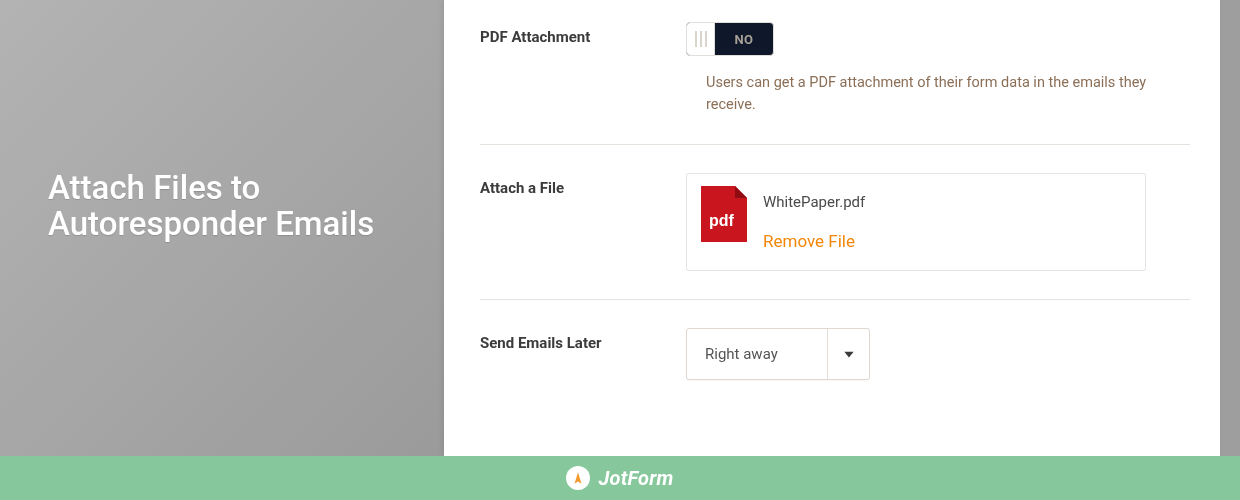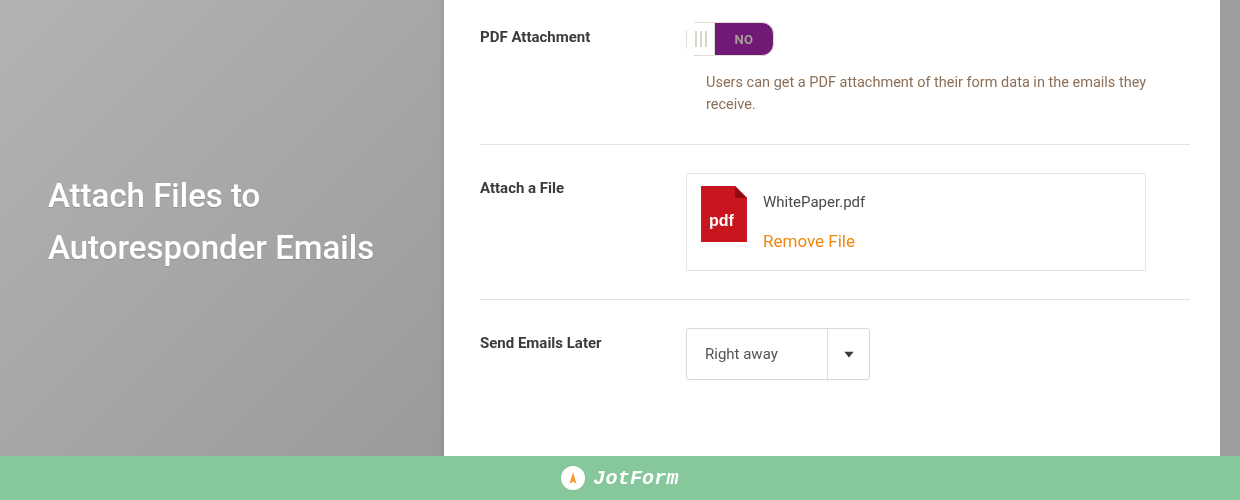--- a/index.html
+++ b/index.html
@@ -5,21 +5,21 @@
   * { margin: 0; padding: 0; box-sizing: border-box; }
   html, body { width: 1240px; height: 500px; overflow: hidden; font-family: -apple-system, BlinkMacSystemFont, "Segoe UI", Roboto, Helvetica, Arial, sans-serif; }
   .stage { position: relative; width: 1240px; height: 500px; background: #9e9e9e; }
   
   .left-panel {
     position: absolute; left: 0; top: 0; width: 464px; height: 456px;
     background: linear-gradient(135deg, #b3b3b3 0%, #9a9a9a 100%);
   }
   .left-title {
     position: absolute; left: 48px; top: 170px; width: 380px;
-    color: #fff; font-size: 33px; line-height: 52px; font-weight: 500;
+    color: #fff; font-size: 33px; line-height: 36px; font-weight: 500;
     text-shadow: 0 1px 1px rgba(0,0,0,0.15);
   }
   
   .right-panel {
     position: absolute; left: 444px; top: 0; width: 776px; height: 456px;
     background: #fff; box-shadow: -2px 0 5px rgba(0,0,0,0.08);
     overflow: hidden;
   }
   .white-inner {
     position: absolute; left: 36px; top: -6px; width: 710px; height: 470px;
@@ -36,22 +36,22 @@
     padding-top: 6px;
     color: #3b3b3b; font-weight: 700; font-size: 15px;
   }
   .control-col { flex: 1; }
   .helper {
     margin-top: 16px; color: #8c6f57; font-size: 14.5px; line-height: 22px; margin-left: 20px;
   }
   
   .toggle {
     display: inline-flex; align-items: center;
-    width: 88px; height: 34px; border: 1px solid #e2ded9; border-radius: 12px;
-    background: #701a75; position: relative; cursor: pointer; justify-content: center;
+    width: 88px; height: 34px; border: 1px solid #e2ded9; border-radius: 4px;
+    background: #0f172a; position: relative; cursor: pointer; justify-content: center;
   }
   .toggle .knob {
     width: 28px; height: 32px; background: #fff; border-right: 1px solid #ddd;
     display: flex; align-items: center; justify-content: center; gap: 3px;
     border-radius: 3px 0 0 3px;
   }
   .toggle .knob span {
     display: block; width: 2px; height: 16px; background: #d9d4cc;
   }
   .toggle .state {
@@ -83,21 +83,21 @@
   .jselect .jcaret {
     width: 42px; border-left: 1px solid #e5ded6; display: flex; align-items: center; justify-content: center;
   }
   .jselect .jcaret svg { width: 14px; height: 14px; }
   
   .footer-bar {
     position: absolute; left: 0; bottom: 0; width: 1240px; height: 44px;
     background: #86c79b;
     display: flex; align-items: center; justify-content: center; gap: 8px;
   }
-  .brand { display: flex; align-items: center; gap: 8px; font-family: Liberation Mono, monospace; }
+  .brand { display: flex; align-items: center; gap: 8px; }
   .brand .logo-circle {
     width: 24px; height: 24px; border-radius: 50%; background: #fff; display: flex; align-items: center; justify-content: center;
   }
   .brand .logo-circle svg { width: 14px; height: 14px; }
   .brand-name { color: #fff; font-weight: 700; font-style: italic; font-size: 20px; letter-spacing: .2px; }
 </style>
 </head>
 <body>
 
 <div class="stage">

